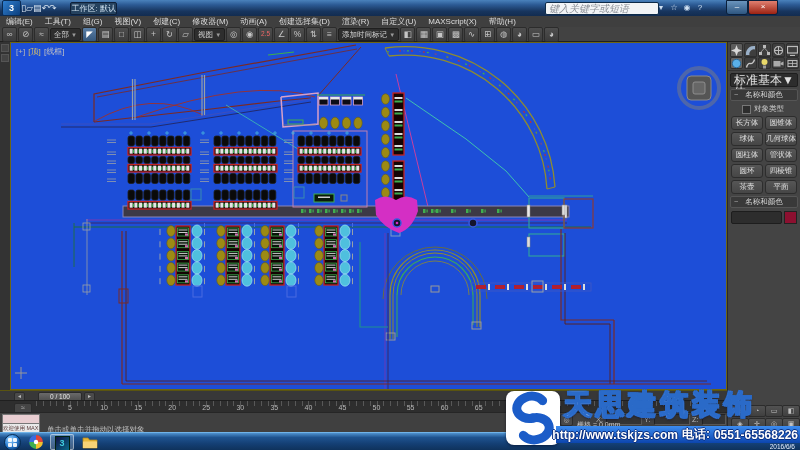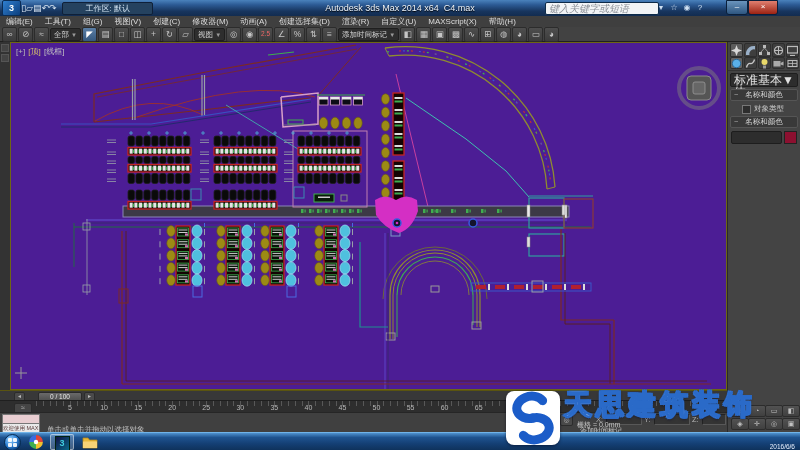--- a/index.html
+++ b/index.html
@@ -7,22 +7,22 @@
        font-family:"Liberation Sans","DejaVu Sans",sans-serif;
        -webkit-font-smoothing:antialiased;}
   
   #titlebar{position:absolute;left:0;top:0;width:800px;height:16px;
     background:linear-gradient(180deg,#4a82bc 0%,#2c5a94 30%,#17355e 70%,#122c50 100%);
     display:flex;align-items:center;color:#e8eef6;font-size:9px;}
   #maxlogo{width:17px;height:14px;margin-left:2px;border-radius:2px;
     background:linear-gradient(135deg,#2f7fd0,#0c3f7e);border:1px solid #0a2c55;
     display:flex;align-items:center;justify-content:center;color:#fff;font-size:9px;font-weight:bold;}
   .qat{width:13px;height:13px;line-height:13px;text-align:center;color:#d8e4f0;font-size:9px;}
-  #workspace{margin-left:6px;height:11px;background:#25425f;border:1px solid #0f2038;border-radius:2px;
-    color:#cfe0ef;font-size:8px;line-height:11px;padding:0 22px;}
+  #workspace{margin-left:14px;height:11px;background:#25425f;border:1px solid #0f2038;border-radius:2px;
+    color:#cfe0ef;font-size:8px;line-height:11px;padding:0 0;}
   #titletext{position:absolute;left:250px;width:300px;text-align:center;white-space:nowrap;
     color:#eef4fa;font-size:9px;text-shadow:0 1px 1px #000;}
   #searchbox{position:absolute;left:545px;top:2px;width:106px;height:11px;background:#f2f4f6;
     border:1px solid #0d2a48;border-radius:2px;color:#8a8f96;font-style:italic;
     font-size:10px;line-height:11px;padding:0 3px;overflow:hidden;}
   .sicon{position:absolute;top:2px;width:12px;height:12px;color:#cfe0f2;font-size:8px;
     line-height:12px;text-align:center;}
   .wbtn{position:absolute;top:0px;width:20px;height:13px;border:1px solid #0a1f3a;border-radius:0 0 3px 3px;
     background:linear-gradient(180deg,#6a94bd,#2e5680);color:#fff;font-size:8px;line-height:12px;text-align:center;}
   #btn-close{background:linear-gradient(180deg,#e08070,#9c2212);width:28px;}
@@ -35,21 +35,21 @@
     border-bottom:1px solid #202020;display:flex;align-items:center;gap:1px;padding-left:2px;box-sizing:border-box;}
   .tbi{width:13px;height:13px;flex:0 0 auto;background:linear-gradient(180deg,#4e4e4e,#3c3c3c);
     border:1px solid #2c2c2c;border-radius:2px;color:#c6c6c6;font-size:8.5px;line-height:12px;text-align:center;overflow:hidden;}
   .tbi.act{background:linear-gradient(180deg,#5b7fa6,#35587e);color:#fff;}
   .tbdrop{height:11px;flex:0 0 auto;background:#2e2e2e;border:1px solid #1f1f1f;border-radius:2px;
     color:#d6d6d6;font-size:7.5px;line-height:11px;padding:0 3px;white-space:nowrap;}
   .tbdrop .dar{color:#9a9a9a;font-size:6px;}
   
   #vstrip{position:absolute;left:0;top:42px;width:10px;height:348px;background:#333;border-right:1px solid #222;}
   .vtab{width:6px;height:6px;background:#444;border:1px solid #555;margin:2px auto;}
-  #viewport{position:absolute;left:10px;top:42px;width:717px;height:348px;background:#4c1d95;
+  #viewport{position:absolute;left:10px;top:42px;width:717px;height:348px;background:#1d4ed8;
     border:1px solid #6e6614;box-sizing:border-box;overflow:hidden;}
   #vplabel{position:absolute;left:5px;top:3px;font-size:8px;z-index:5;}
   #vplabel span{margin-right:1px;}
   
   #panel{position:absolute;left:727px;top:42px;width:73px;height:390px;background:#444;
     border-left:1px solid #2a2a2a;box-sizing:border-box;}
   #ptabs{display:flex;height:13px;padding:1px 2px 0 2px;gap:1px;}
   .ptab{flex:1;height:12px;background:#3e3e3e;border:1px solid #2e2e2e;border-radius:2px 2px 0 0;
     display:flex;align-items:center;justify-content:center;}
   .ptab.act{background:#5c5c5c;}
@@ -127,23 +127,20 @@
 </style>
 </head>
 <body>
 
 <div id="app">
 
   <div id="titlebar">
     <div id="maxlogo">3</div>
     <span id="qaticons"><span class="qat">▯</span><span class="qat">▱</span><span class="qat">▤</span><span class="qat">↶</span><span class="qat">↷</span></span>
     <div id="workspace">工作区: 默认</div>
-    <div id="titletext">
-      <span>Autodesk 3ds Max  2014 x64</span>&nbsp;&nbsp;<span>C4.max</span>
-    </div>
     <div id="searchbox">键入关键字或短语</div>
     <span id="searchicons"></span>
     <span id="winbtns"></span>
   <span class="sicon" style="left: 655px;">▾</span>
       <span class="sicon" style="left: 668px;">☆</span>
       <span class="sicon" style="left: 681px;">◉</span>
       <span class="sicon" style="left: 694px;">?</span>
       <span class="wbtn" style="left: 726px;">–</span>
       <span class="wbtn" style="left: 748px;">▢</span>
       <span class="wbtn" id="btn-close" style="left: 748px;">×</span>
@@ -960,20 +957,32 @@
       <span>标准基本体</span>
         <span class="dar">▼</span>
     </div>
     <div class="rollout">
       <span class="minus">−</span><span>名称和颜色</span>
     </div>
     <div id="agrow">
       <span id="agbox"></span>
       <span>对象类型</span>
     </div>
+    <div id="pgrid">
+        <div class="pbtn">长方体</div>
+        <div class="pbtn">圆锥体</div>
+        <div class="pbtn">球体</div>
+        <div class="pbtn">几何球体</div>
+        <div class="pbtn">圆柱体</div>
+        <div class="pbtn">管状体</div>
+        <div class="pbtn">圆环</div>
+        <div class="pbtn">四棱锥</div>
+        <div class="pbtn">茶壶</div>
+        <div class="pbtn">平面</div>
+      </div>
     <div class="rollout">
       <span class="minus">−</span><span>名称和颜色</span>
     </div>
     <div id="namerow">
       <div id="namefield"></div>
       <div id="colorswatch"></div>
     </div>
     <div id="navcluster">
         <div class="navb">⊕</div>
         <div class="navb">◔</div>
@@ -1060,16 +1069,21 @@
   <div id="watermark">
     <div id="wlogo">
       <svg width="54" height="54" viewBox="0 0 54 54">
         <g transform="rotate(-12 27 27)">
           <path d="M40,12 A14,11 0 1 0 27,27" fill="none" stroke="#1b5cc8" stroke-width="9" stroke-linecap="round"></path>
           <path d="M14,42 A14,11 0 1 0 27,27" fill="none" stroke="#1b5cc8" stroke-width="9" stroke-linecap="round"></path>
         </g>
       </svg>
     </div>
     <div id="wcompany">天思建筑装饰</div>
+    <div id="wband">
+      <span>http://www.tskjzs.com</span>
+      <span>电话:</span>
+      <span>0551-65568226</span>
+    </div>
     <div id="wdate">2016/6/6</div>
   </div>
 
 </div>
 
 </body></html>

